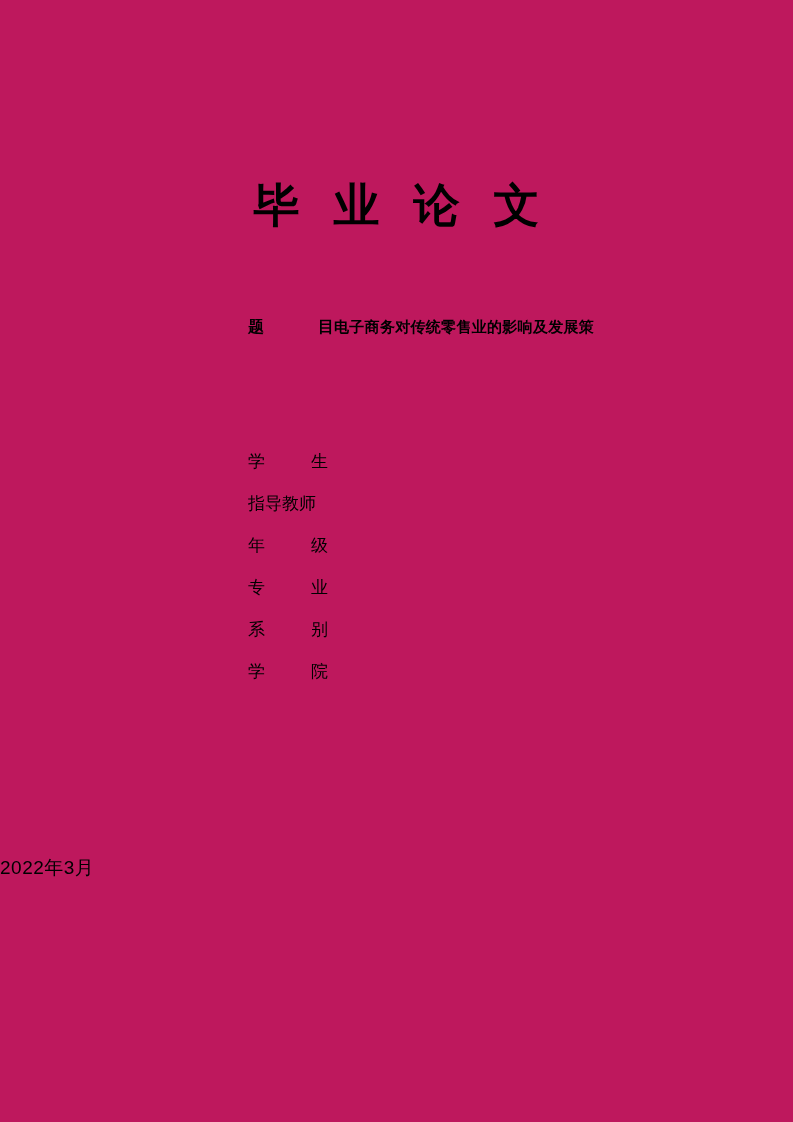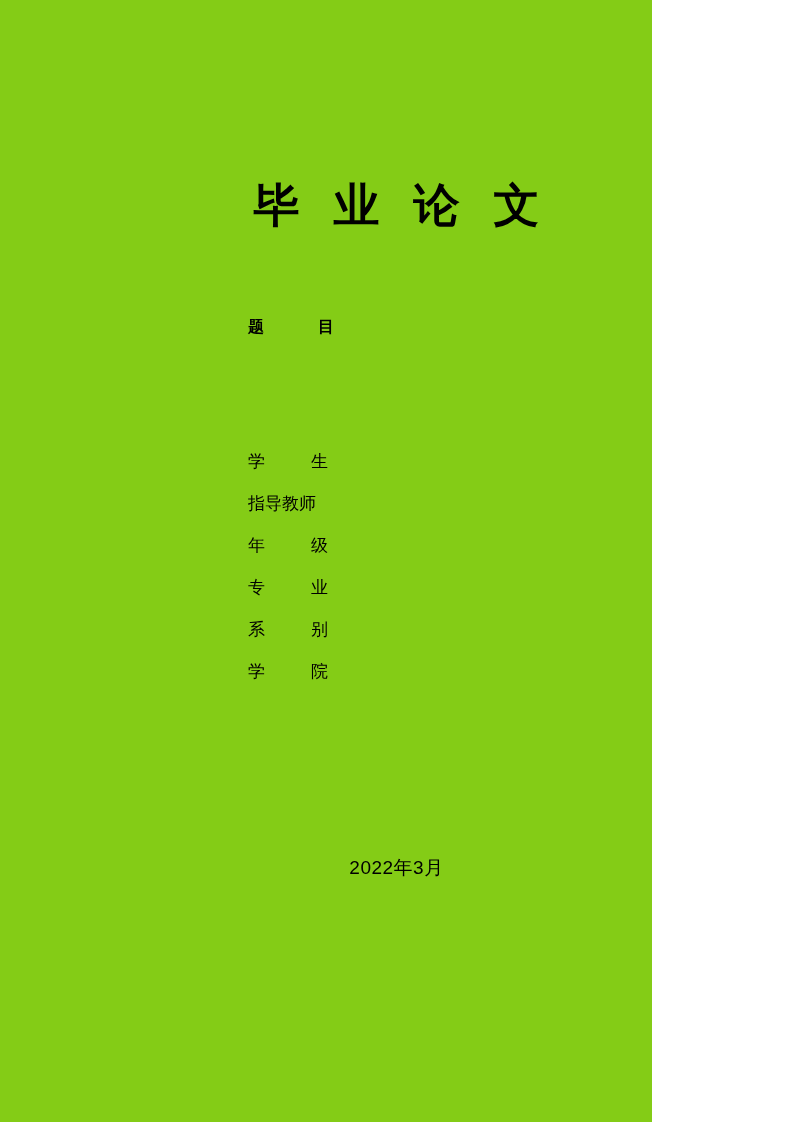--- a/index.html
+++ b/index.html
@@ -11,23 +11,23 @@
     width: 793px;
     height: 1122px;
     font-family: "Liberation Sans", "DejaVu Sans", sans-serif;
     color: #000000;
     position: relative;
     overflow: hidden;
   }
 
   .page {
     position: relative;
-    width: 652px;
+    width: 793px;
     height: 1122px;
-    background: #84cc16;
+    background: #be185d;
   }
 
   
   .doc-title {
     position: absolute;
     left: 0;
     top: 178px;
     width: 793px;
     text-align: center;
     font-size: 46px;
@@ -109,38 +109,38 @@
     font-size: 16px;
     min-height: 20px;
   }
 
   
   .doc-date {
     position: absolute;
     left: 0;
     top: 855px;
     width: 793px;
-    text-align: center;
     font-size: 19px;
     letter-spacing: 0.5px;
   }
 </style>
 </head>
 <body>
 
 <div class="page">
 
   <div class="doc-title">毕业论文</div>
 
   <div class="subject-block">
     <div class="subject-row">
       <div class="subject-label">
         <span>题</span>
         <span>目</span>
       </div>
+      <div class="subject-value">电子商务对传统零售业的影响及发展策</div>
     </div>
   </div>
 
   <div class="fields">
 
     <div class="field-row">
       <div class="field-label">
         <span>学</span>
         <span>生</span>
       </div>

